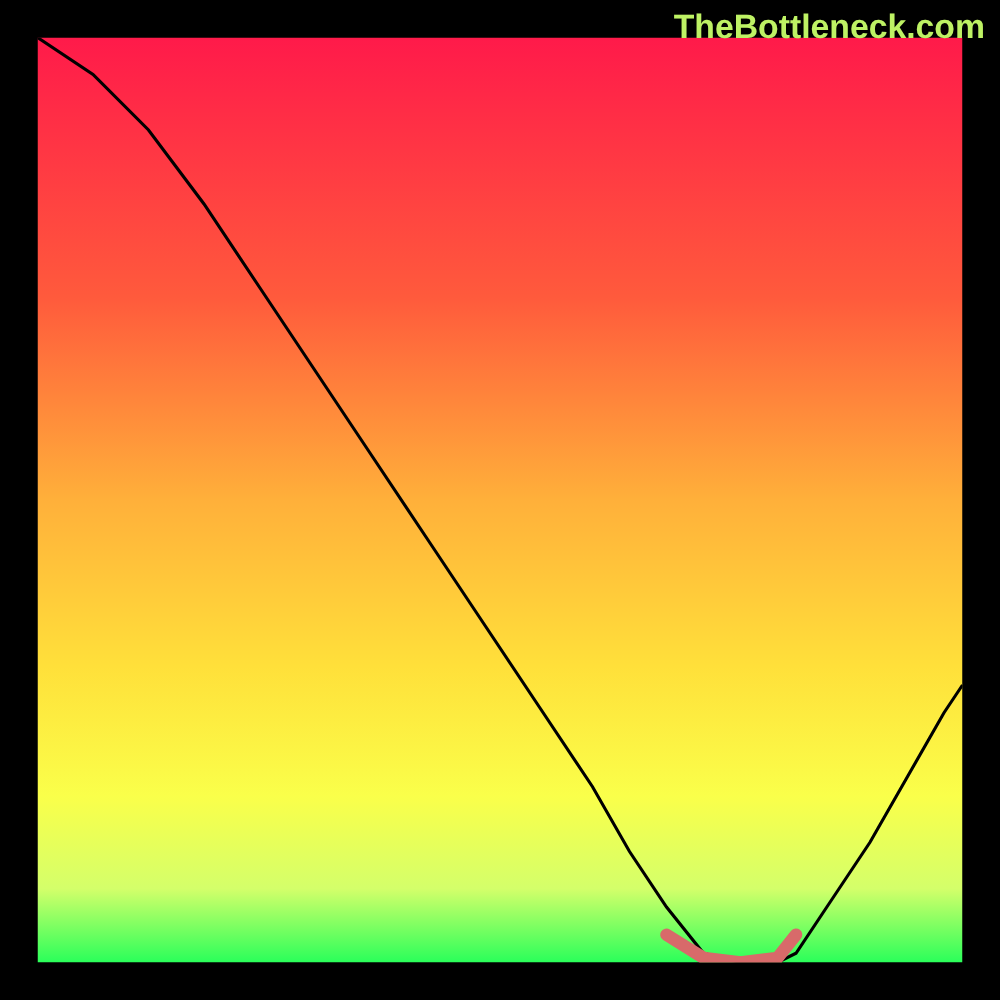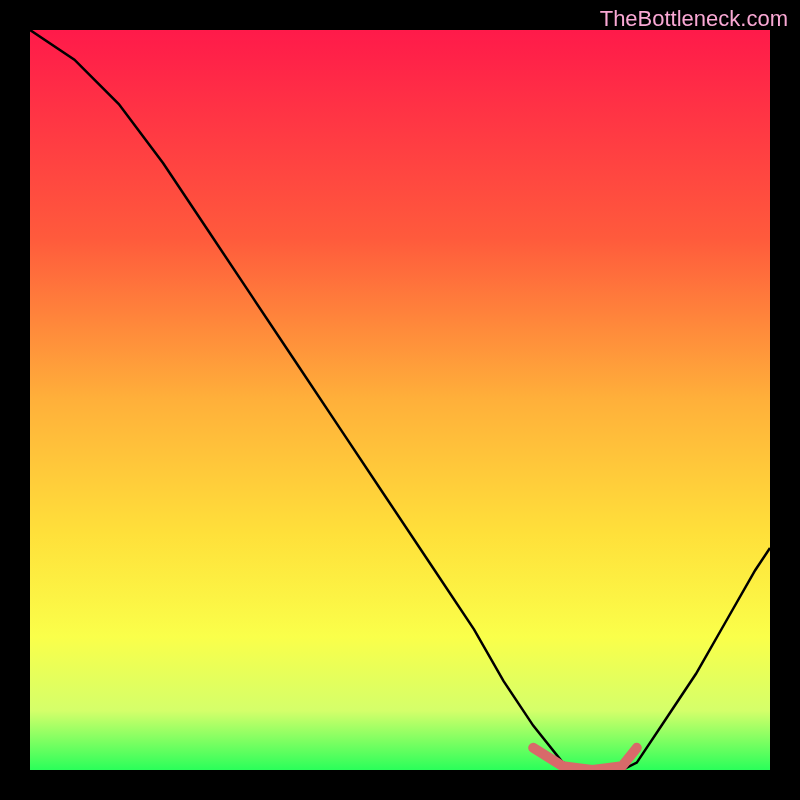--- a/index.html
+++ b/index.html
@@ -8,23 +8,23 @@
     background: #000;
     width: 800px;
     height: 800px;
     position: relative;
     font-family: Arial, sans-serif;
   }
   .watermark {
     position: absolute;
     top: 6px;
     right: 12px;
-    color: #f9a8d4;
-    font-size: 22px;
-    font-weight: normal;
+    color: #bef264;
+    font-size: 27px;
+    font-weight: bold;
     z-index: 10;
   }
   .plot-area {
     position: absolute;
     left: 30px;
     top: 30px;
     width: 740px;
     height: 740px;
   }
   .plot-area svg {

